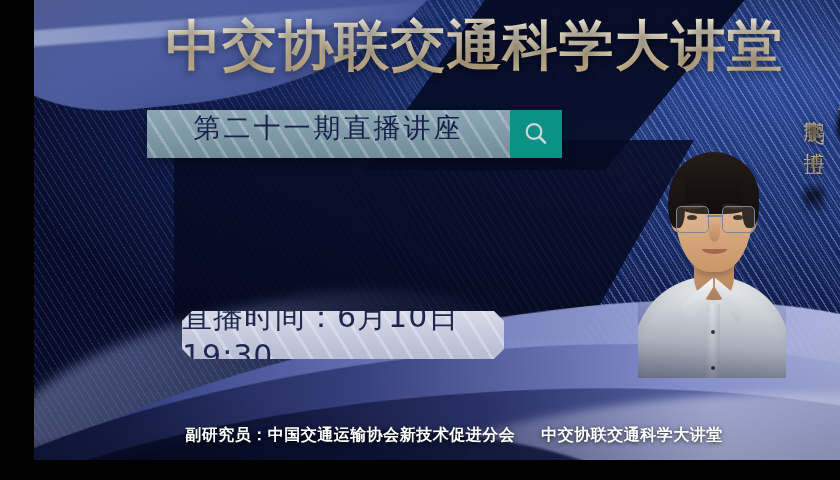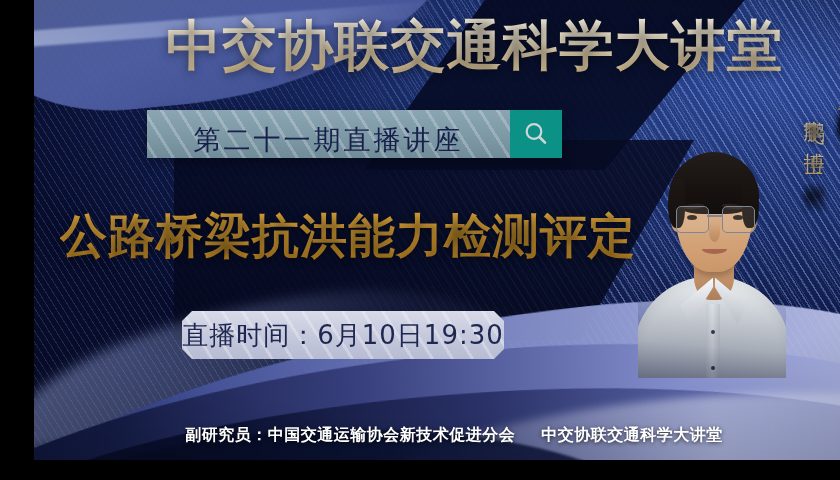--- a/index.html
+++ b/index.html
@@ -146,21 +146,21 @@
 
   .subtitle-bar{
     position:absolute;left:113px;top:110px;
     width:415px;height:48px;
     display:flex;align-items:stretch;
     box-shadow:0 3px 12px rgba(0,0,0,.38);
   }
   .subtitle-text{
     flex:1;
     position:relative;
-    display:flex;align-items:flex-end;justify-content:center;
+    display:flex;align-items:flex-start;justify-content:center;
     background:linear-gradient(180deg,#8ba6b2 0%, #7e99a6 55%, #718c99 100%);
     overflow:hidden;
   }
   .subtitle-text::after{
     content:"";position:absolute;inset:0;
     background:repeating-linear-gradient(58deg,
       rgba(255,255,255,0) 0 6px,
       rgba(255,255,255,.22) 6px 9px,
       rgba(255,255,255,0) 9px 15px);
     pointer-events:none;
@@ -204,21 +204,21 @@
   .time-badge::after{
     content:"";position:absolute;inset:0;
     background:repeating-linear-gradient(58deg,
       rgba(255,255,255,0) 0 7px,
       rgba(255,255,255,.28) 7px 10px,
       rgba(255,255,255,0) 10px 17px);
     pointer-events:none;
   }
   .time-badge span{
     position:relative;z-index:2;
-    font-size:26px;font-weight:500;color:#1d2750;letter-spacing:1px;
+    font-size:30px;font-weight:500;color:#1d2750;letter-spacing:1px;
     font-family:"DejaVu Sans","Liberation Sans",sans-serif;
   }
 
   
   .speaker{
     position:absolute;left:604px;top:118px;width:148px;height:260px;
     overflow:hidden;
   }
   .ph-shoulders{
     position:absolute;left:-4px;top:158px;width:156px;height:130px;
@@ -358,21 +358,20 @@
       <span>第二十一期直播讲座</span>
     </div>
     <div class="search-box">
       <svg width="30" height="30" viewBox="0 0 30 30">
         <circle cx="13" cy="12.5" r="7.3" fill="none" stroke="#cfd6d8" stroke-width="2.2"></circle>
         <line x1="18.4" y1="18" x2="24" y2="23.6" stroke="#cfd6d8" stroke-width="2.6" stroke-linecap="round"></line>
       </svg>
     </div>
   </div>
 
-  <div class="lecture-title">公路桥梁抗洪能力检测评定</div>
 
   <div class="time-badge">
     <span>直播时间：6月10日19:30</span>
   </div>
 
   <div class="speaker">
     <div class="ph-shoulders"></div>
     <div class="ph-neck"></div>
     <div class="ph-neck-shadow"></div>
     <div class="ph-collar-l"></div>

